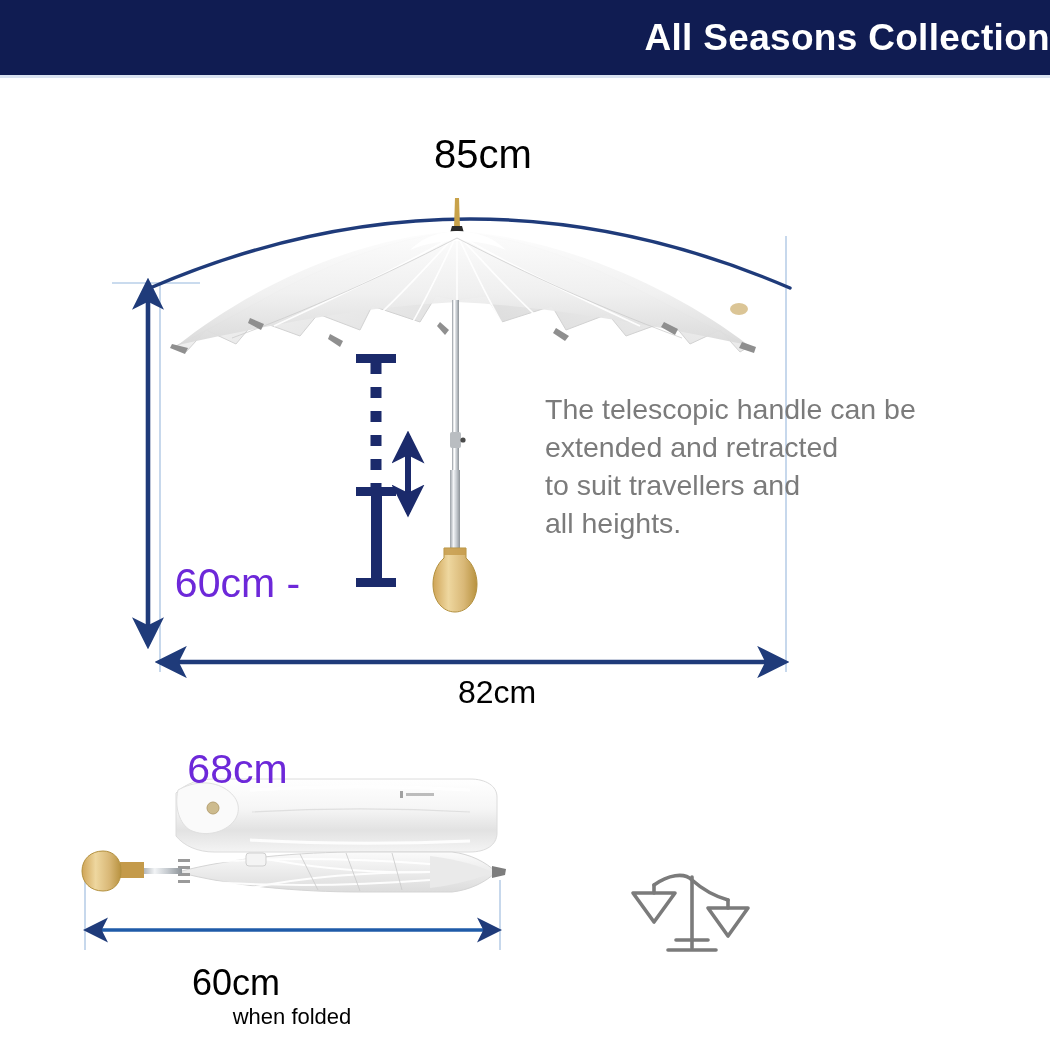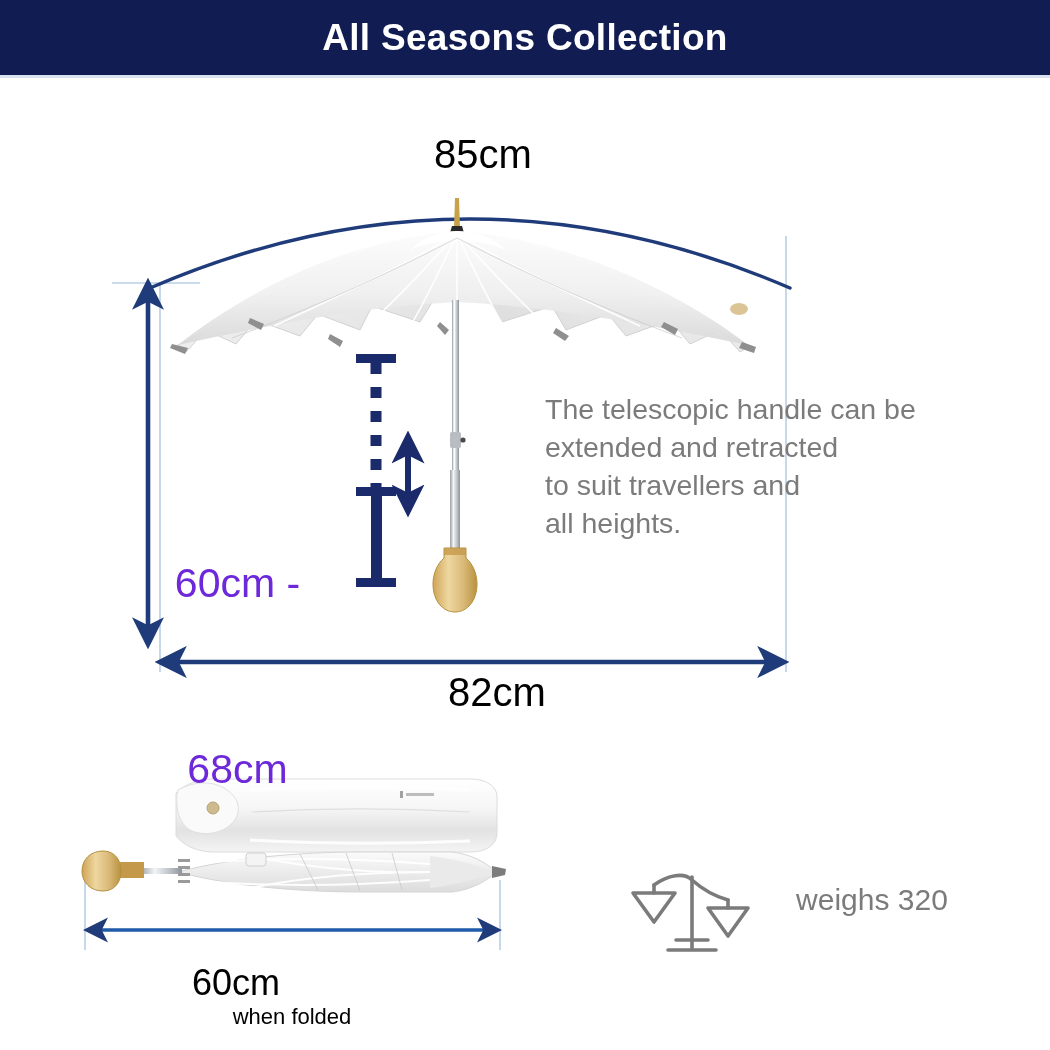--- a/index.html
+++ b/index.html
@@ -10,38 +10,38 @@
     font-family:"Liberation Sans","DejaVu Sans",sans-serif;
     overflow:hidden;
     position:relative;
   }
   #stage{position:relative;width:1050px;height:1050px;overflow:hidden;background:#fff;}
 
   
   .header{
     position:absolute;left:0;top:0;width:1050px;height:75px;
     background:#101c52;
-    display:flex;align-items:center;justify-content:center;
+    display:flex;align-items:center;justify-content:flex-end;
   }
   .header-title{
     color:#ffffff;font-size:37px;font-weight:bold;letter-spacing:.3px;
     line-height:1;text-align:center;
   }
   .header-underline{
     position:absolute;left:0;top:75px;width:1050px;height:3px;background:#d9e2f0;
   }
   .svg-layer{position:absolute;left:0;top:0;}
 
   
   .dim-label{
     position:absolute;color:#000000;font-weight:400;white-space:pre;
   }
   .lbl-85{ left:383px;top:130px;width:200px;text-align:center;font-size:40px;line-height:48px;}
   .lbl-6068{ left:140px;top:428px;width:195px;text-align:center;font-size:41px;line-height:62px;color:#6d28d9;}
-  .lbl-82{ left:397px;top:668px;width:200px;text-align:center;font-size:40px;line-height:48px;}
+  .lbl-82{ left:397px;top:668px;width:200px;text-align:center;font-size:32px;line-height:48px;}
   .lbl-60{ left:192px;top:960px;width:200px;font-size:36px;line-height:46px;}
   .lbl-folded{ left:192px;top:1004px;width:200px;text-align:center;font-size:22px;line-height:26px;}
   .desc-block{
     position:absolute;left:545px;top:390px;width:500px;
     color:#7b7b7b;font-size:28.5px;line-height:38px;
   }
   .weight-text{
     position:absolute;left:752px;top:880px;width:240px;
     text-align:center;color:#7b7b7b;font-size:30px;line-height:40px;
   }
@@ -312,16 +312,15 @@
     <div>The telescopic handle can be</div>
     <div>extended and retracted</div>
     <div>to suit travellers and</div>
     <div>all heights.</div>
   </div>
 
   <div class="dim-label lbl-60">60cm</div>
   <div class="dim-label lbl-folded">when folded</div>
 
   <div class="weight-text">
-    <div>weighs 320</div>
   </div>
 
 </div>
 
 </body></html>

